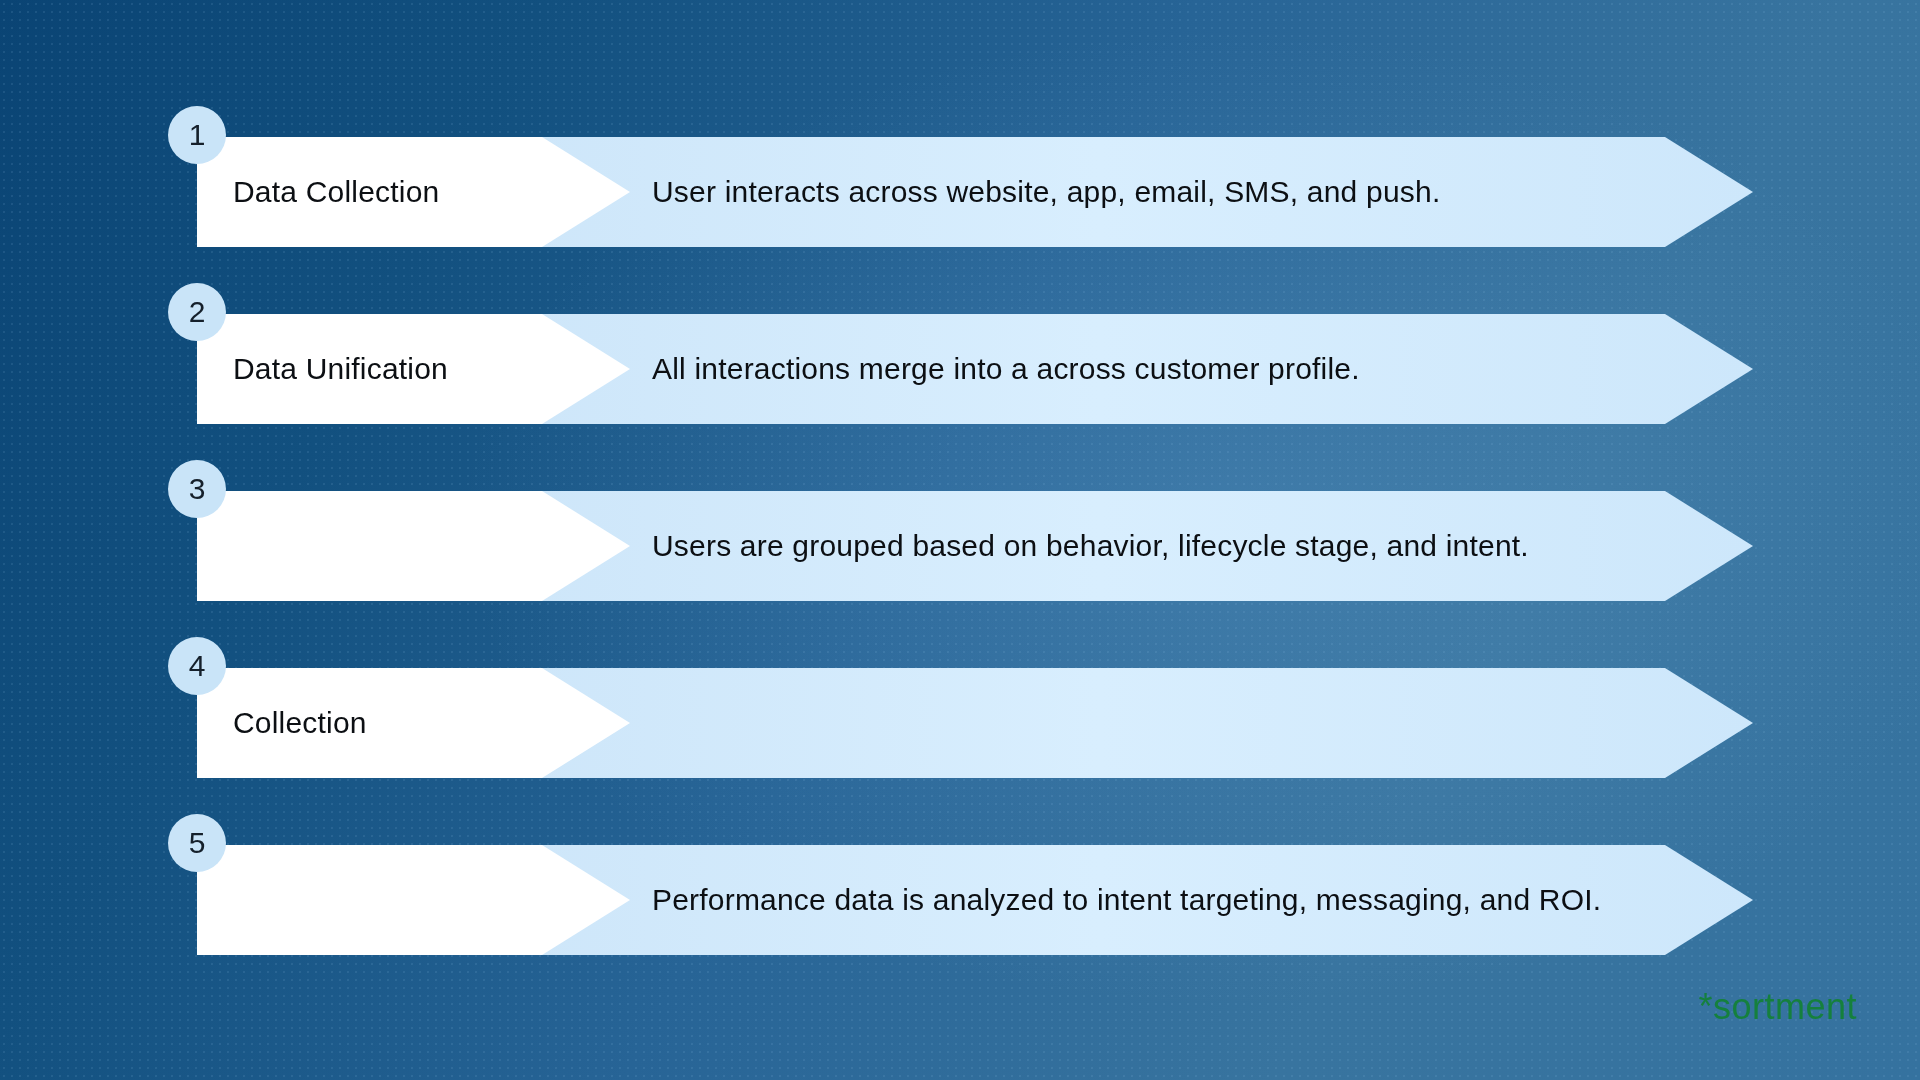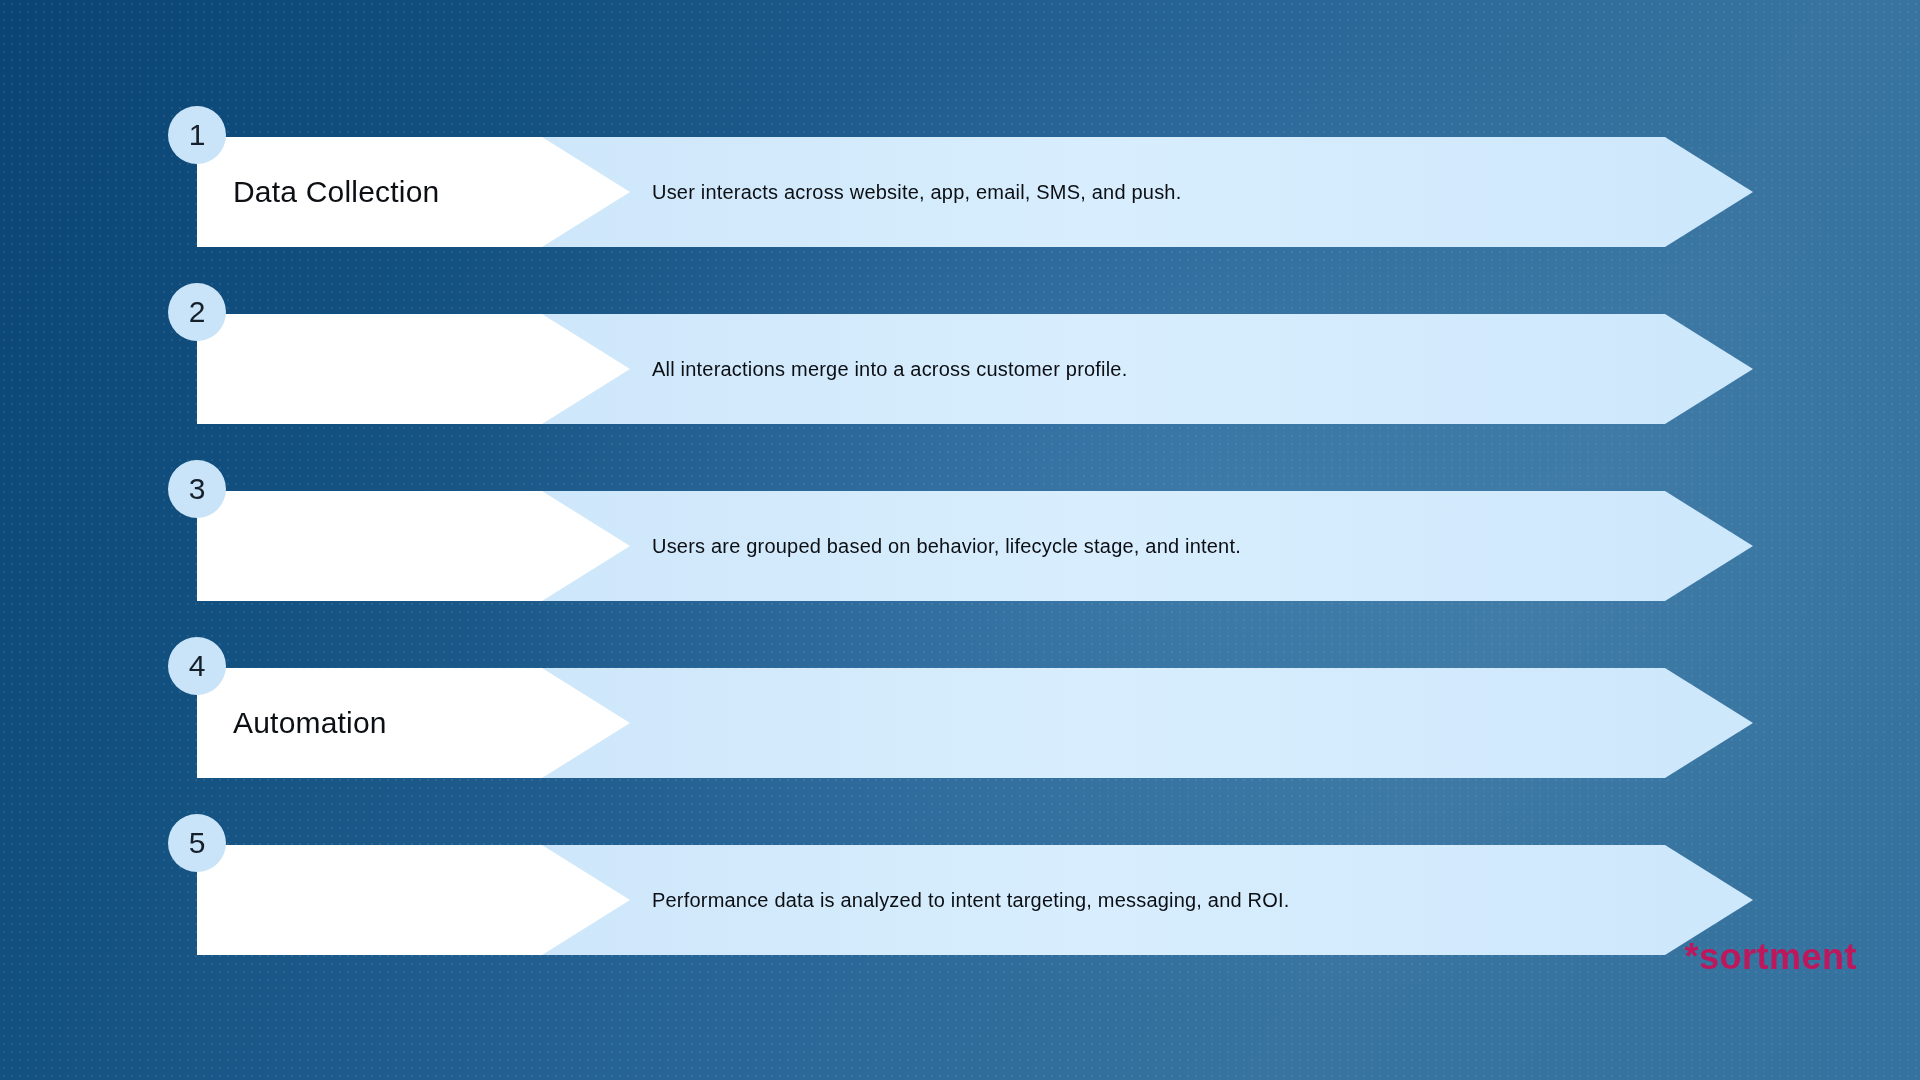--- a/index.html
+++ b/index.html
@@ -92,34 +92,34 @@
   }
 
   .step-desc {
     position: absolute;
     left: 455px;
     top: 0;
     right: 90px;
     height: 110px;
     display: flex;
     align-items: center;
-    font-size: 20px;
+    font-size: 30px;
     color: #0c0f13;
     letter-spacing: 0.2px;
     z-index: 3;
     white-space: nowrap;
   }
 
   .logo {
     position: absolute;
-    top: 936px;
+    top: 986px;
     right: 63px;
     font-size: 36px;
-    font-weight: 700;
-    color: #be185d;
+    font-weight: 400;
+    color: #15803d;
     letter-spacing: 0.5px;
     z-index: 2;
   }
 </style>
 </head>
 <body>
 
 <div class="step-row row-0">
   <div class="banner"></div>
   <div class="white-arrow"></div>
@@ -129,39 +129,40 @@
   <div class="step-title">Data Collection</div>
   <div class="step-desc">User interacts across website, app, email, SMS, and push.</div>
 </div>
 
 <div class="step-row row-1">
   <div class="banner"></div>
   <div class="white-arrow"></div>
   <div class="badge">
       <span>2</span>
     </div>
+  <div class="step-title">Data Unification</div>
   <div class="step-desc">All interactions merge into a across customer profile.</div>
 </div>
 
 <div class="step-row row-2">
   <div class="banner"></div>
   <div class="white-arrow"></div>
   <div class="badge">
       <span>3</span>
     </div>
   <div class="step-desc">Users are grouped based on behavior, lifecycle stage, and intent.</div>
 </div>
 
 <div class="step-row row-3">
   <div class="banner"></div>
   <div class="white-arrow"></div>
   <div class="badge">
       <span>4</span>
     </div>
-  <div class="step-title">Automation</div>
+  <div class="step-title">Collection</div>
 </div>
 
 <div class="step-row row-4">
   <div class="banner"></div>
   <div class="white-arrow"></div>
   <div class="badge">
       <span>5</span>
     </div>
   <div class="step-desc">Performance data is analyzed to intent targeting, messaging, and ROI.</div>
 </div>

